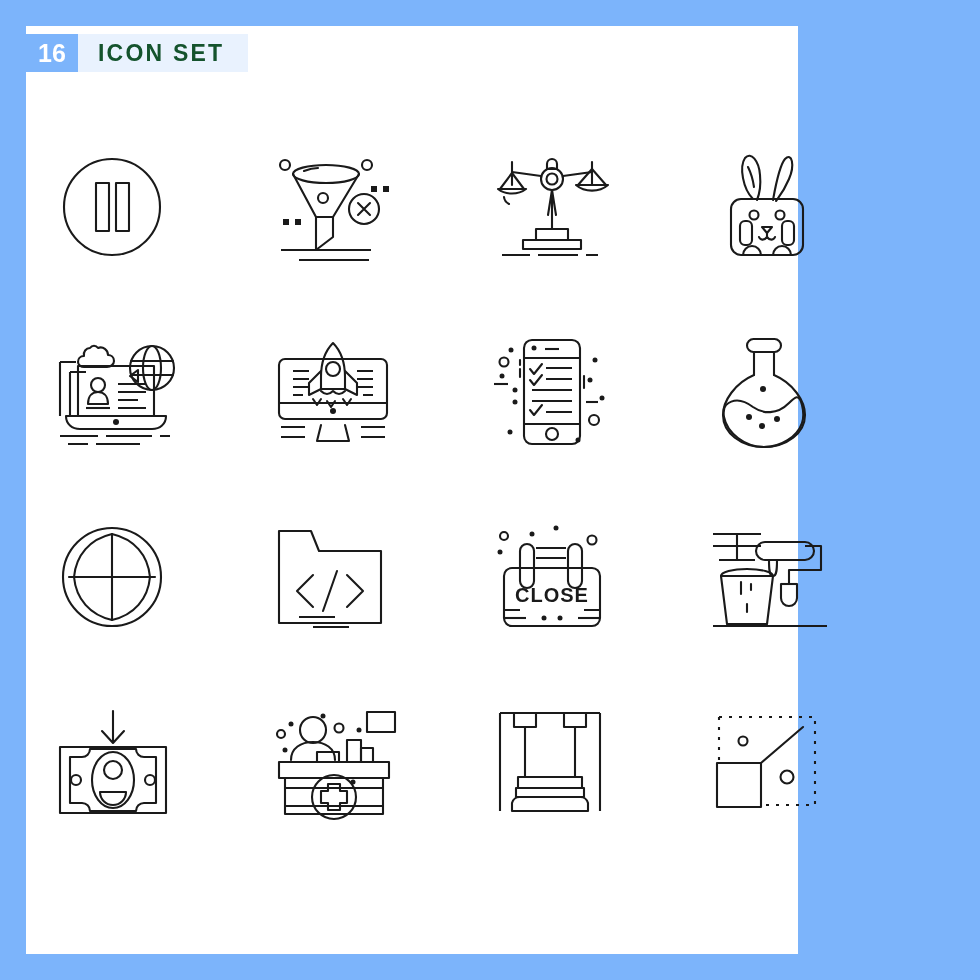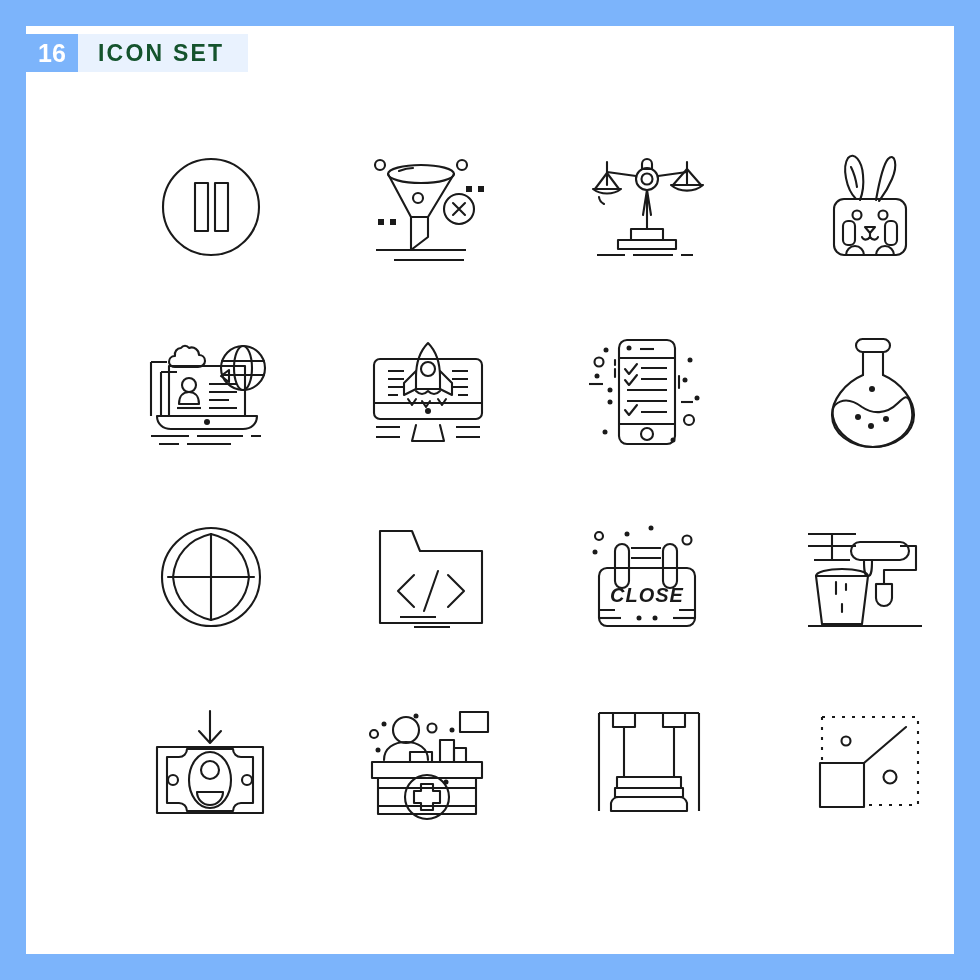--- a/index.html
+++ b/index.html
@@ -17,21 +17,21 @@
     position: relative;
     width: 980px;
     height: 980px;
     background: #7CB4FB;
     box-sizing: border-box;
   }
   #canvas {
     position: absolute;
     left: 26px;
     top: 26px;
-    width: 928px;
+    width: 772px;
     height: 928px;
     background: #FFFFFF;
     box-sizing: border-box;
   }
   
   #header {
     position: absolute;
     left: 0px;
     top: 8px;
     height: 38px;
@@ -65,22 +65,21 @@
     left: 26px;
     top: 88px;
     width: 876px;
     display: grid;
     grid-template-columns: repeat(4, 1fr);
     grid-template-rows: repeat(4, 185px);
   }
   .cell {
     display: flex;
     align-items: center;
-    justify-content: flex-end;
-    font-style: italic;
+    justify-content: flex-start;
   }
   .cell svg {
     display: block;
   }
   .ic {
     fill: none;
     stroke: #1A1A1A;
     stroke-width: 2.1;
     stroke-linecap: round;
     stroke-linejoin: round;

